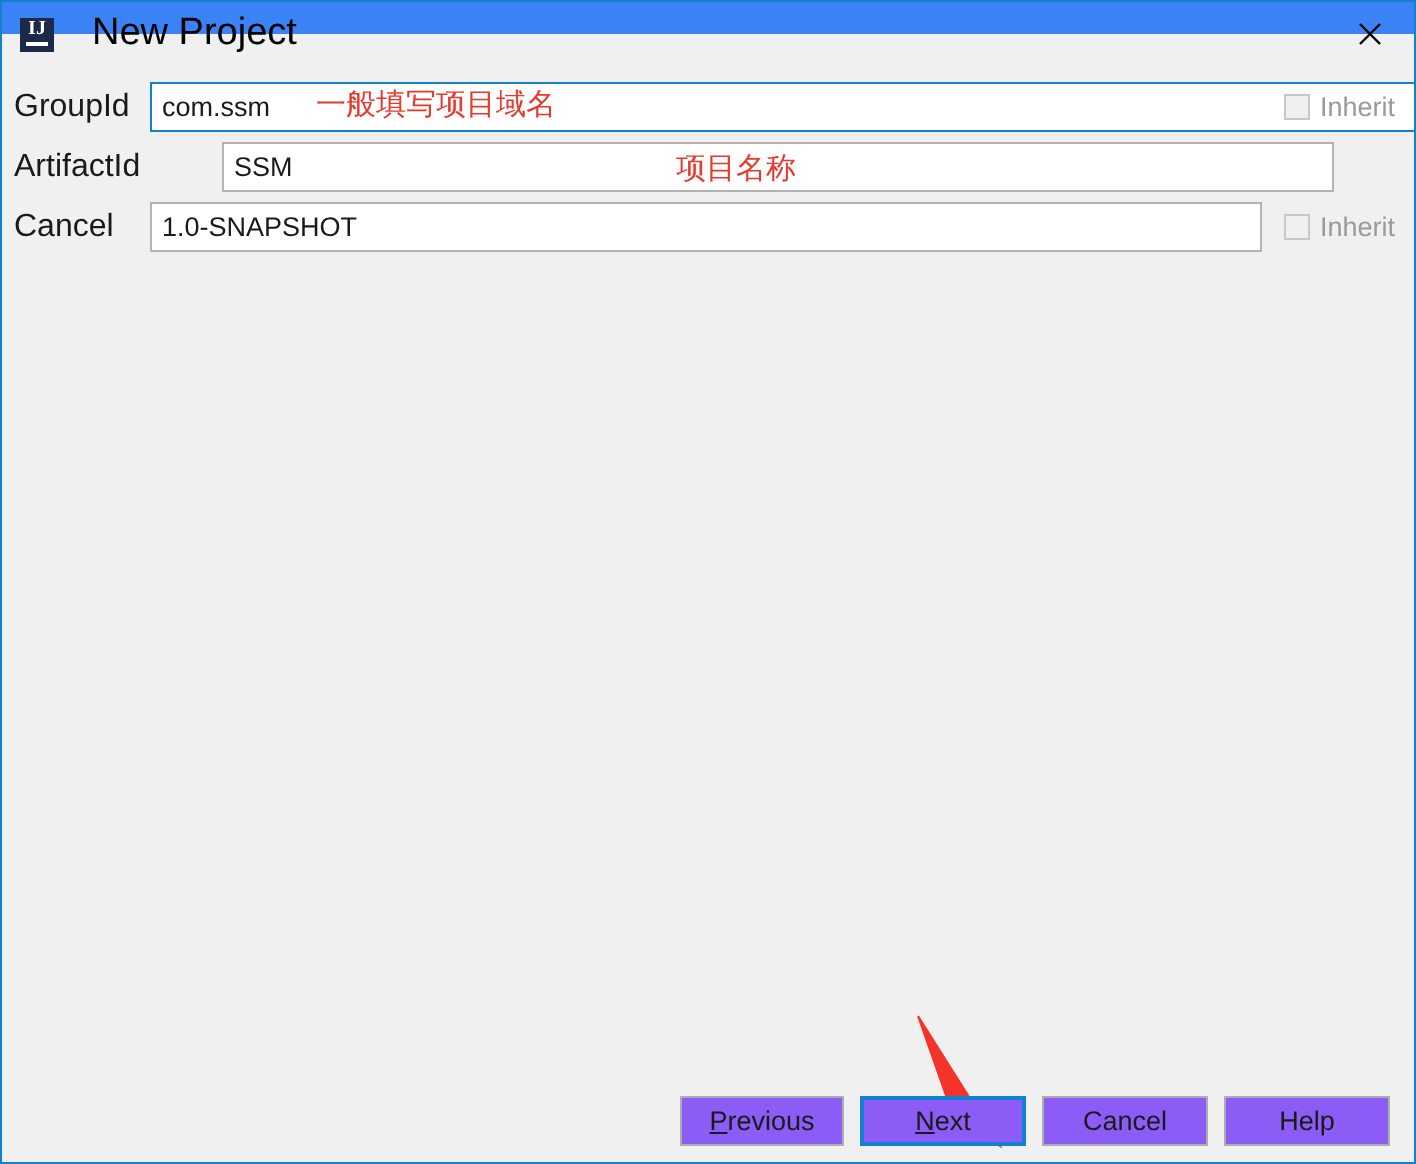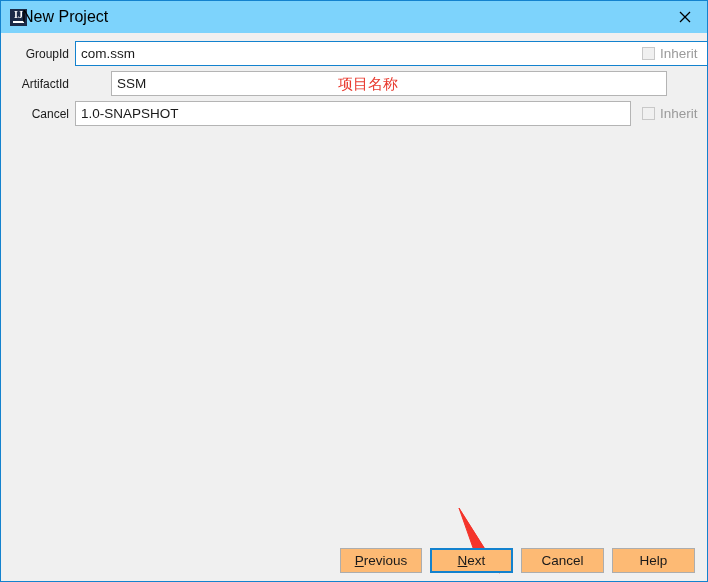--- a/index.html
+++ b/index.html
@@ -20,22 +20,22 @@
     box-sizing: border-box;
     border: 1px solid #1382ce;
     background: #f0f0f0;
     overflow: hidden;
   }
   
   #titlebar {
     position: absolute;
     left: 0; top: 0;
     width: 706px;
-    height: 40px;
-    background: #7dd3fc;
+    height: 16px;
+    background: #3b82f6;
     box-sizing: border-box;
   }
   #app-icon {
     position: absolute;
     left: 9px; top: 8px;
     width: 17px; height: 17px;
     background: #1b2a47;
     box-sizing: border-box;
   }
   #app-icon .ij-letters {
@@ -51,22 +51,22 @@
     line-height: 10px;
   }
   #app-icon .ij-bar {
     position: absolute;
     left: 3px; bottom: 3px;
     width: 11px; height: 2px;
     background: #ffffff;
   }
   #window-title {
     position: absolute;
-    left: 21px; top: 7px;
-    font-size: 16px;
+    left: 45px; top: 7px;
+    font-size: 19px;
     color: #000000;
     line-height: 18px;
     white-space: nowrap;
     text-align: center;
   }
   #close-button {
     position: absolute;
     right: 0; top: 0;
     width: 44px; height: 31px;
     cursor: default;
@@ -77,23 +77,22 @@
   #content {
     position: absolute;
     left: 0; top: 32px;
     width: 706px;
     height: 548px;
     background: #f0f0f0;
   }
 
   .field-label {
     position: absolute;
-    font-size: 12px;
+    font-size: 16px;
     color: #1a1a1a;
-    text-align: right;
     width: 62px;
     left: 6px;
     line-height: 16px;
     white-space: nowrap;
   }
   .text-field {
     position: absolute;
     box-sizing: border-box;
     height: 25px;
     background: #ffffff;
@@ -132,21 +131,21 @@
     font-size: 15px;
     line-height: 18px;
     white-space: nowrap;
   }
 
   
   .dlg-button {
     position: absolute;
     box-sizing: border-box;
     height: 25px;
-    background: #fdba74;
+    background: #8b5cf6;
     border: 1px solid #adadad;
     font-family: "Liberation Sans", sans-serif;
     font-size: 13.5px;
     color: #1a1a1a;
     text-align: center;
     line-height: 23px;
     padding: 0;
     cursor: default;
   }
   .dlg-button.default {
@@ -189,20 +188,21 @@
     <div class="inherit-label" style="left:659px; top:13px;">Inherit</div>
 
     <div class="field-label" style="top:43px;">ArtifactId</div>
     <input class="text-field" type="text" style="left: 74px; top: 38px; width: 556px; margin-left: 36px;" value="SSM">
 
     <div class="field-label" style="top:73px;">Cancel</div>
     <input class="text-field" type="text" style="left: 74px; top: 68px; width: 556px;" value="1.0-SNAPSHOT">
     <div class="inherit-box" style="left:641px; top:74px;"></div>
     <div class="inherit-label" style="left:659px; top:73px;">Inherit</div>
 
+    <div class="annotation" style="left:157px; top:10px;">一般填写项目域名</div>
     <div class="annotation" style="left:337px; top:42px;">项目名称</div>
 
     <div id="arrow-annotation">
       <svg width="90" height="82" viewBox="0 0 90 82">
         <path d="M 28,7 L 68,70 L 62,56 L 60,66 L 50,62 Z" fill="#f4342b"></path>
         <path d="M 28,7 L 69,72 L 56,66 L 58,58 L 47,61 Z" fill="#f4342b" stroke="#f4342b" stroke-width="1"></path>
       </svg>
     </div>
 
     <button class="dlg-button" style="left:339px; top:515px; width:82px;"><u>P</u>revious</button>

